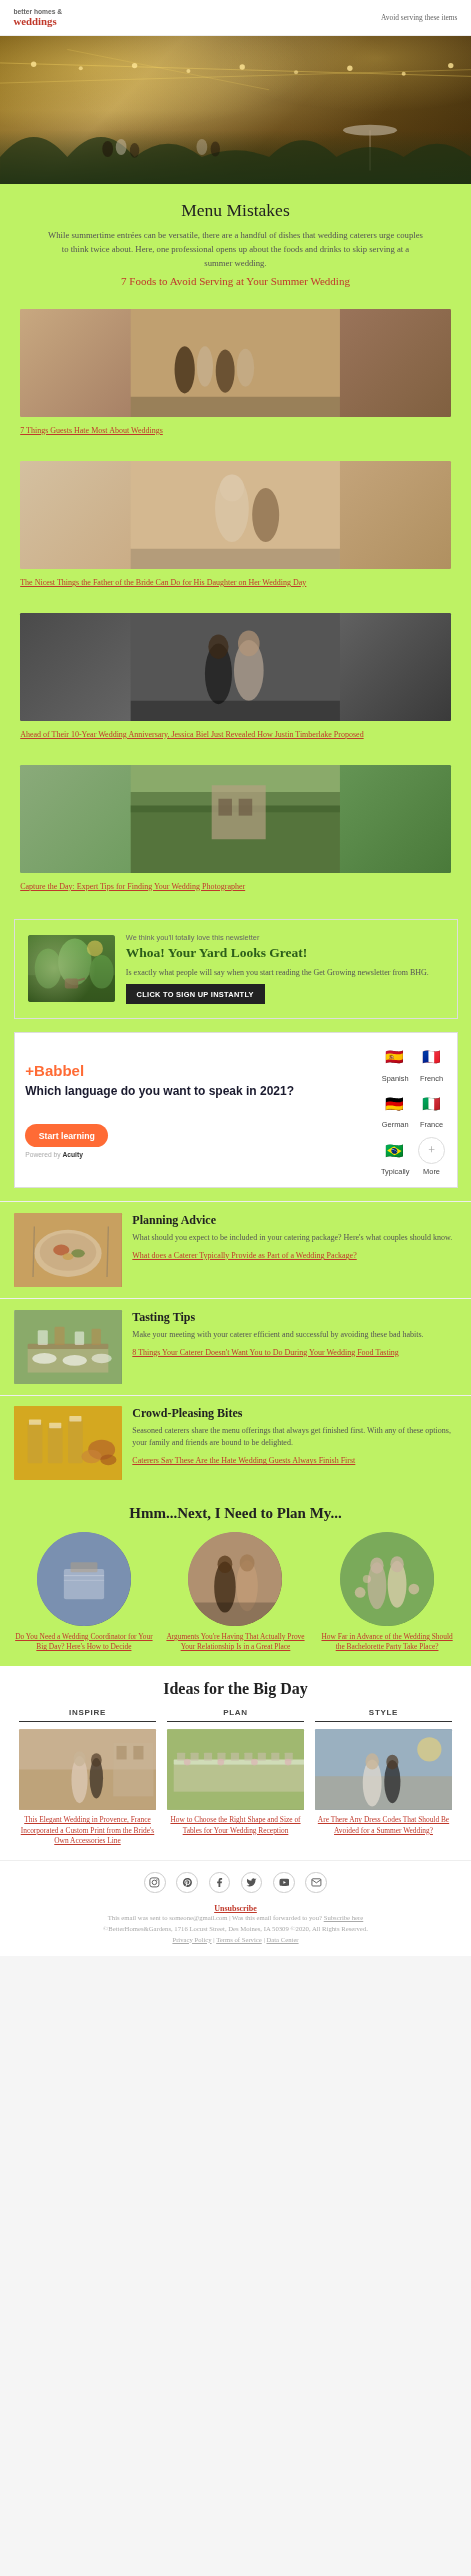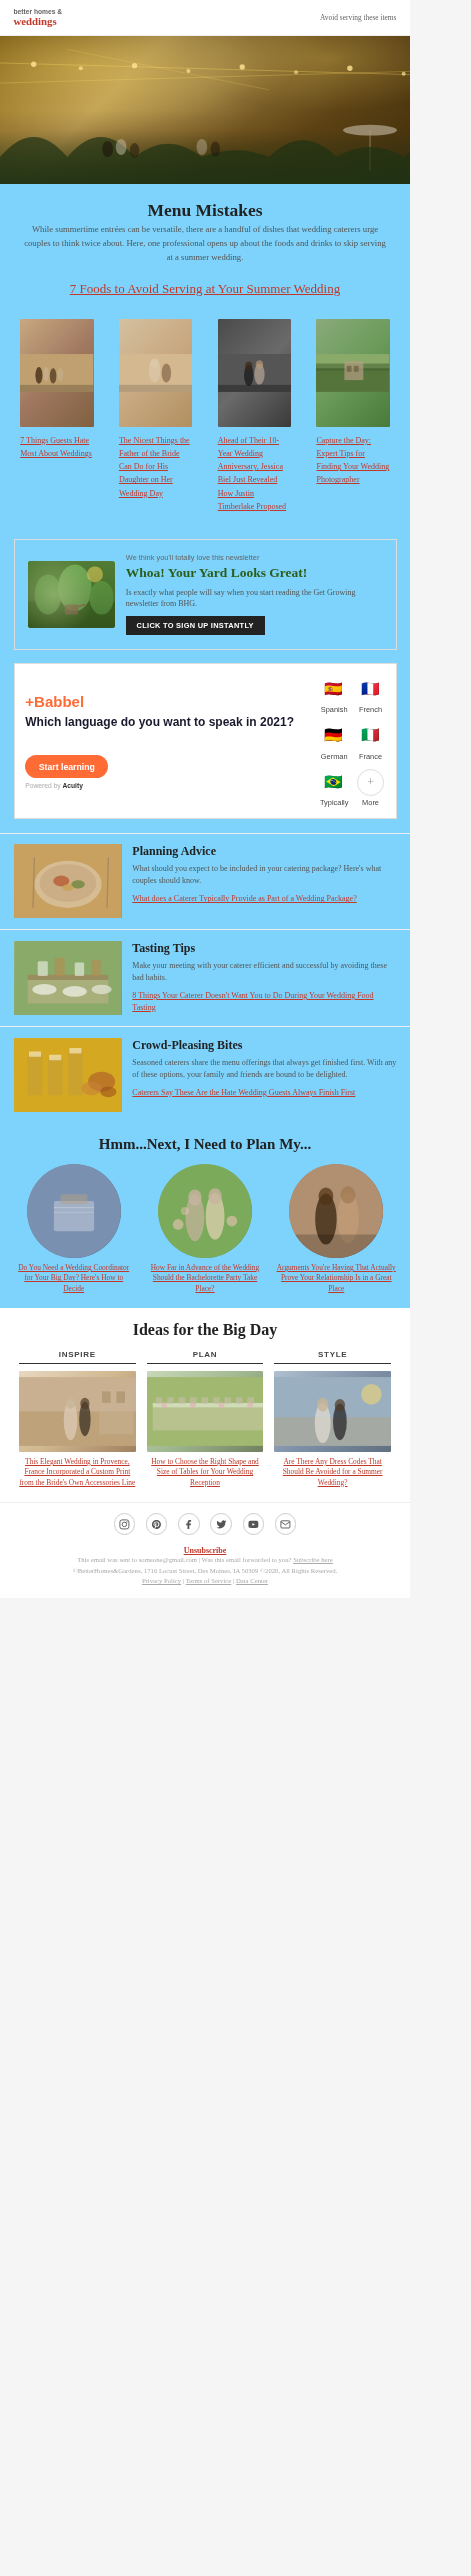--- a/index.html
+++ b/index.html
@@ -4,22 +4,22 @@
   <style>
     * { margin: 0; padding: 0; box-sizing: border-box; }
     body {
       font-family: Georgia, 'Times New Roman', serif;
       background: #f5f5f5;
       width: 471px;
       margin: 0 auto;
       color: #333;
     }
     .email-container {
-      background: #7dd3fc;
-      width: 410px;
+      background: #bef264;
+      width: 471px;
     }
 
     
     .header {
       background: #fff;
       padding: 8px 13.5px;
       display: flex;
       justify-content: space-between;
       align-items: center;
       border-bottom: 0.7px solid #eee;
@@ -60,41 +60,40 @@
       background: linear-gradient(180deg, transparent 0%, rgba(30,50,20,0.8) 100%);
     }
 
     
     .article-section {
       padding: 16px 20px;
       text-align: center;
     }
     .article-section h2 {
       font-size: 17.5px;
-      font-weight: bold;
+      font-weight: normal;
       color: #222;
-      margin-bottom: 2px;
+      margin-bottom: 8px;
     }
     .article-section p {
       font-size: 8.7px;
       color: #555;
       line-height: 1.6;
       max-width: 377px;
-      margin: 0 auto 16px;
+      margin: 0 auto 4px;
     }
     .article-link {
       color: #c0392b;
-      font-size: 13px;
-      text-decoration: underline;
+      font-size: 11px;
     }
 
     
     .articles-grid {
       display: grid;
-      grid-template-columns: 1fr 1fr 1fr 1fr;
+      grid-template-columns: 1fr;
       gap: 12px;
       padding: 0 13.5px 13.5px;
     }
     .article-card {
       padding: 6.7px;
     }
     .thumb-placeholder {
       width: 100%;
       height: 108px;
       margin-bottom: 5.4px;
@@ -692,49 +691,49 @@
             <rect x="40" y="55" width="60" height="45" fill="rgba(255,255,255,0.3)" rx="3"></rect>
             <rect x="50" y="45" width="40" height="15" fill="rgba(180,160,130,0.5)" rx="2"></rect>
             <line x1="40" y1="65" x2="100" y2="65" stroke="rgba(255,255,255,0.4)" stroke-width="1"></line>
             <line x1="40" y1="72" x2="100" y2="72" stroke="rgba(255,255,255,0.3)" stroke-width="1"></line>
           </svg>
         </div>
         <a style="color:#c0392b;font-size:7.4px;text-decoration:underline;">Do You Need a Wedding Coordinator for Your Big Day? Here's How to Decide</a>
       </div>
 
       <div class="plan-item">
+        <div class="plan-circle circle-3">
+          <svg width="94" height="94" viewBox="0 0 140 140">
+            <circle cx="70" cy="70" r="70" fill="#b09070"></circle>
+
+            <ellipse cx="55" cy="82" rx="16" ry="38" fill="rgba(50,30,10,0.7)"></ellipse>
+            <ellipse cx="55" cy="48" rx="11" ry="13" fill="rgba(80,50,20,0.7)"></ellipse>
+            <ellipse cx="88" cy="80" rx="16" ry="38" fill="rgba(200,160,120,0.6)"></ellipse>
+            <ellipse cx="88" cy="46" rx="11" ry="13" fill="rgba(160,120,80,0.7)"></ellipse>
+            <rect x="0" y="105" width="140" height="35" fill="rgba(0,0,0,0.2)"></rect>
+          </svg>
+        </div>
+        <a style="color:#c0392b;font-size:7.4px;text-decoration:underline;">Arguments You're Having That Actually Prove Your Relationship Is in a Great Place</a>
+      </div>
+
+      <div class="plan-item">
         <div class="plan-circle circle-2">
           <svg width="94" height="94" viewBox="0 0 140 140">
             <circle cx="70" cy="70" r="70" fill="#7aaa5a"></circle>
 
             <ellipse cx="55" cy="80" rx="14" ry="35" fill="rgba(200,180,160,0.7)"></ellipse>
             <ellipse cx="55" cy="50" rx="10" ry="12" fill="rgba(200,180,160,0.8)"></ellipse>
             <ellipse cx="85" cy="78" rx="14" ry="35" fill="rgba(230,210,180,0.7)"></ellipse>
             <ellipse cx="85" cy="48" rx="10" ry="12" fill="rgba(200,180,160,0.8)"></ellipse>
             <circle cx="30" cy="90" r="8" fill="rgba(255,200,200,0.5)"></circle>
             <circle cx="110" cy="85" r="8" fill="rgba(255,200,200,0.5)"></circle>
             <circle cx="40" cy="70" r="6" fill="rgba(255,200,200,0.4)"></circle>
           </svg>
         </div>
         <a style="color:#c0392b;font-size:7.4px;text-decoration:underline;">How Far in Advance of the Wedding Should the Bachelorette Party Take Place?</a>
-      </div>
-
-      <div class="plan-item">
-        <div class="plan-circle circle-3">
-          <svg width="94" height="94" viewBox="0 0 140 140">
-            <circle cx="70" cy="70" r="70" fill="#b09070"></circle>
-
-            <ellipse cx="55" cy="82" rx="16" ry="38" fill="rgba(50,30,10,0.7)"></ellipse>
-            <ellipse cx="55" cy="48" rx="11" ry="13" fill="rgba(80,50,20,0.7)"></ellipse>
-            <ellipse cx="88" cy="80" rx="16" ry="38" fill="rgba(200,160,120,0.6)"></ellipse>
-            <ellipse cx="88" cy="46" rx="11" ry="13" fill="rgba(160,120,80,0.7)"></ellipse>
-            <rect x="0" y="105" width="140" height="35" fill="rgba(0,0,0,0.2)"></rect>
-          </svg>
-        </div>
-        <a style="color:#c0392b;font-size:7.4px;text-decoration:underline;">Arguments You're Having That Actually Prove Your Relationship Is in a Great Place</a>
       </div>
 
     </div>
   </div>
 
   <div class="big-day">
     <h2>Ideas for the Big Day</h2>
     <div class="big-day-cols">
 
       <div class="big-day-col">

